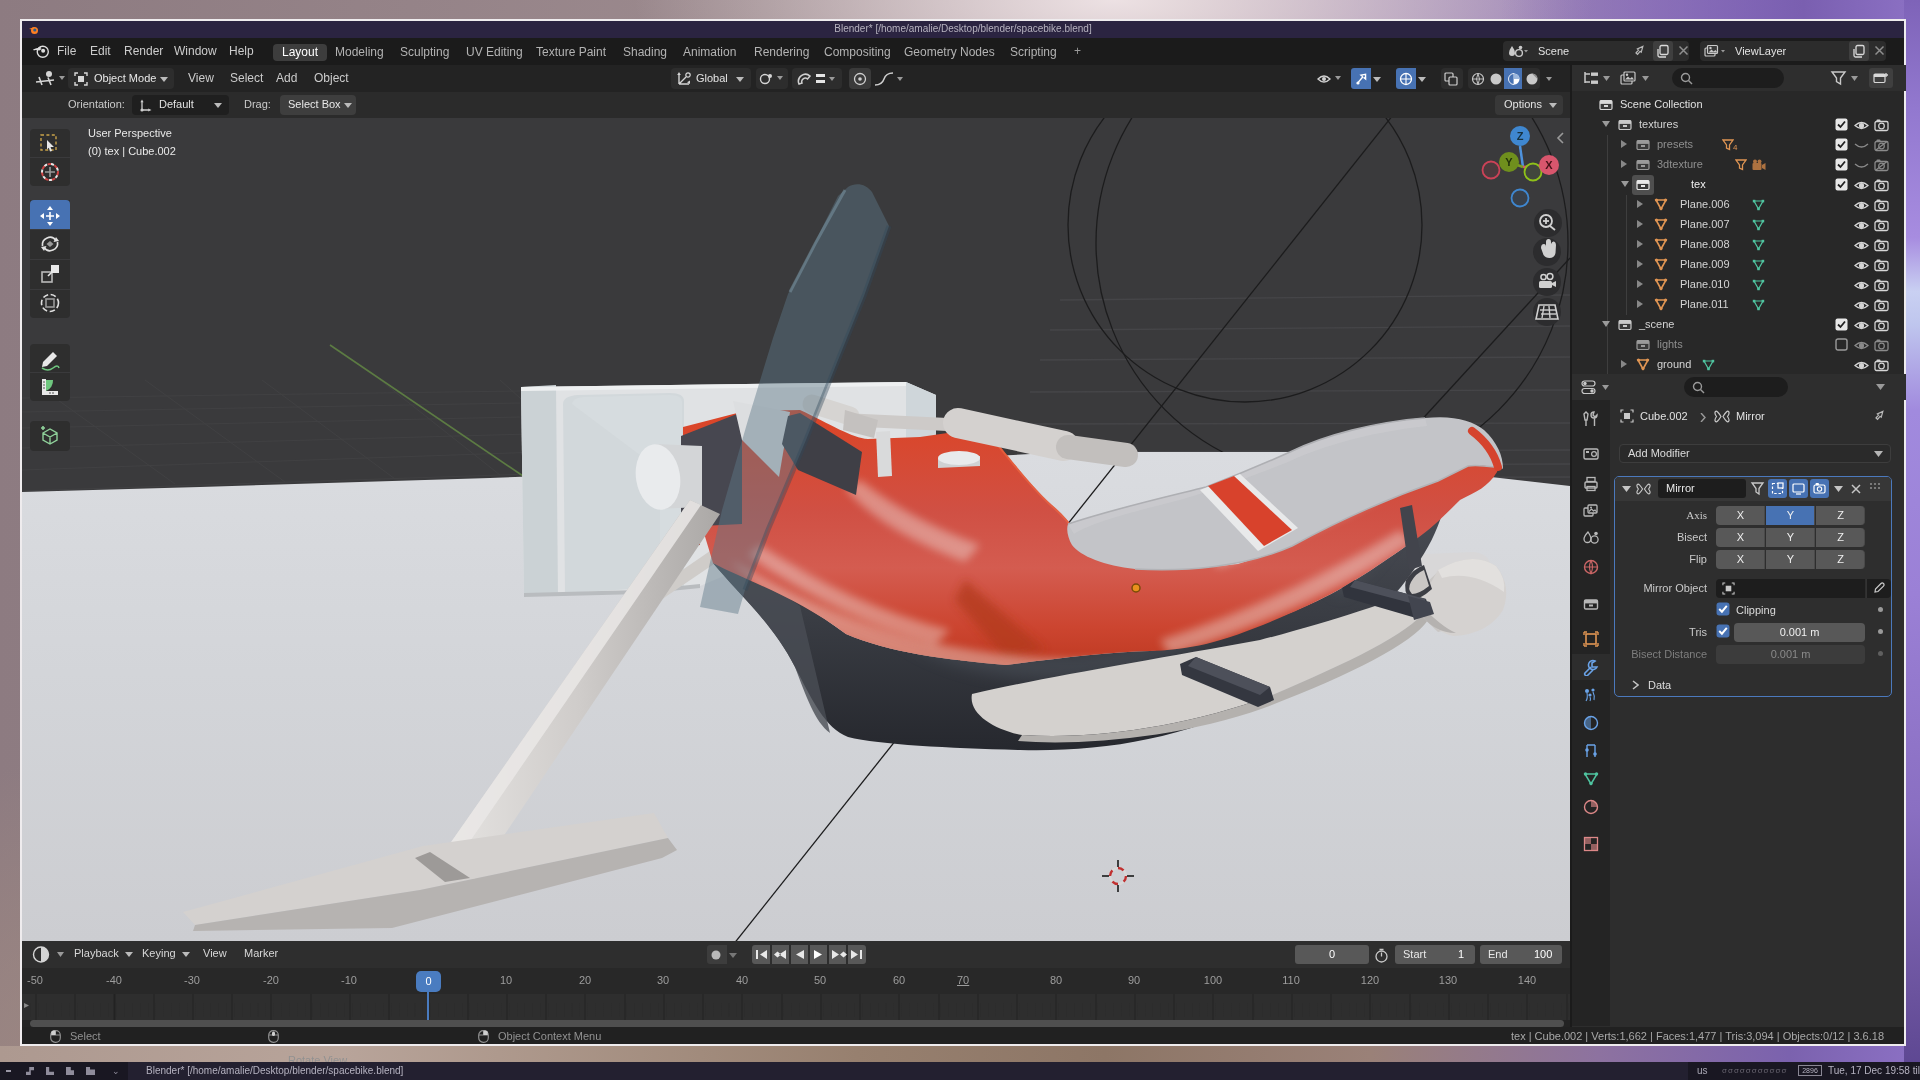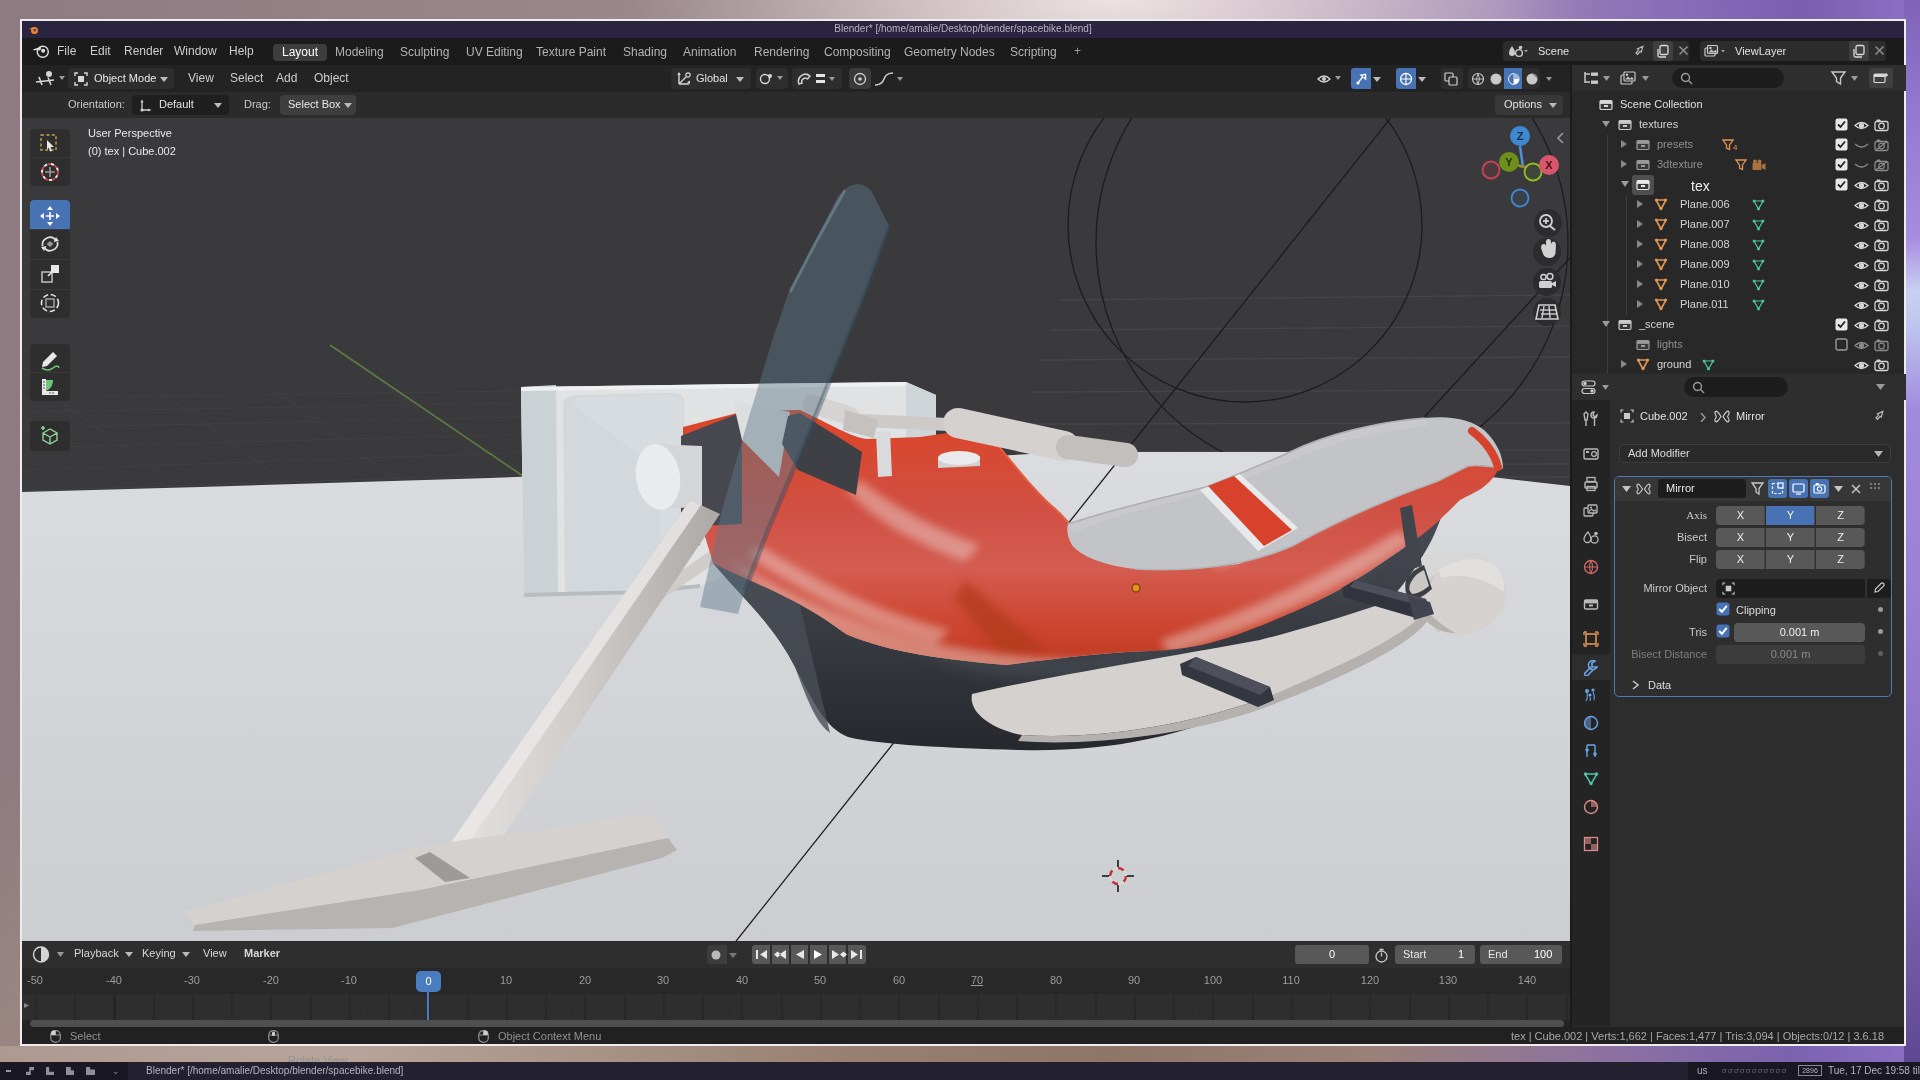--- a/index.html
+++ b/index.html
@@ -586,21 +586,21 @@
     </svg>
     <div class="txt" style="left:52px;top:6px;font-size:11px;color:#d8d8d8;">Playback</div>
     <svg class="abs" style="left:103px;top:11px" width="8" height="6" viewBox="0 0 8 6">
         <path d="M0,0 l8,0 -4,5 z" fill="#bbb"></path>
       </svg>
     <div class="txt" style="left:120px;top:6px;font-size:11px;color:#d8d8d8;">Keying</div>
     <svg class="abs" style="left:160px;top:11px" width="8" height="6" viewBox="0 0 8 6">
         <path d="M0,0 l8,0 -4,5 z" fill="#bbb"></path>
       </svg>
     <div class="txt" style="left:181px;top:6px;font-size:11px;color:#d8d8d8;">View</div>
-    <div class="txt" style="left:222px;top:6px;font-size:11px;color:#d8d8d8;font-weight:bold;">Marker</div>
+    <div class="txt" style="left:222px;top:6px;font-size:11px;color:#d8d8d8;">Marker</div>
 
     <div class="abs" style="left:685px;top:4px;width:20px;height:19px;background:#3d3d3d;border-radius:3px 0 0 3px;"></div>
     <svg class="abs" style="left:689px;top:9px" width="12" height="10" viewBox="0 0 12 10">
         <circle cx="5" cy="5" r="4.5" fill="#b9b9b9"></circle>
       </svg>
     <svg class="abs" style="left:707px;top:12px" width="8" height="6" viewBox="0 0 8 6">
         <path d="M0,0 l8,0 -4,5 z" fill="#777"></path>
       </svg>
     <div class="abs" style="left:730px;top:4px;width:114px;height:19px;background:#585858;border-radius:3px;"></div>
     <svg class="abs" style="left:730px;top:4px" width="114" height="19" viewBox="0 0 114 19">
@@ -648,21 +648,21 @@
 <div class="txt" style="left:72px;top:33px;width:40px;text-align:center;font-size:11px;color:#9d9d9d;">-40</div>
 <div class="txt" style="left:150px;top:33px;width:40px;text-align:center;font-size:11px;color:#9d9d9d;">-30</div>
 <div class="txt" style="left:229px;top:33px;width:40px;text-align:center;font-size:11px;color:#9d9d9d;">-20</div>
 <div class="txt" style="left:307px;top:33px;width:40px;text-align:center;font-size:11px;color:#9d9d9d;">-10</div>
 <div class="txt" style="left:464px;top:33px;width:40px;text-align:center;font-size:11px;color:#9d9d9d;">10</div>
 <div class="txt" style="left:543px;top:33px;width:40px;text-align:center;font-size:11px;color:#9d9d9d;">20</div>
 <div class="txt" style="left:621px;top:33px;width:40px;text-align:center;font-size:11px;color:#9d9d9d;">30</div>
 <div class="txt" style="left:700px;top:33px;width:40px;text-align:center;font-size:11px;color:#9d9d9d;">40</div>
 <div class="txt" style="left:778px;top:33px;width:40px;text-align:center;font-size:11px;color:#9d9d9d;">50</div>
 <div class="txt" style="left:857px;top:33px;width:40px;text-align:center;font-size:11px;color:#9d9d9d;">60</div>
-<div class="txt" style="left:935px;top:33px;width:40px;text-align:center;font-size:11px;color:#9d9d9d;text-decoration:underline;">70</div>
+<div class="txt" style="left:935px;top:33px;width:40px;font-size:11px;color:#9d9d9d;text-decoration:underline;">70</div>
 <div class="txt" style="left:1014px;top:33px;width:40px;text-align:center;font-size:11px;color:#9d9d9d;">80</div>
 <div class="txt" style="left:1092px;top:33px;width:40px;text-align:center;font-size:11px;color:#9d9d9d;">90</div>
 <div class="txt" style="left:1171px;top:33px;width:40px;text-align:center;font-size:11px;color:#9d9d9d;">100</div>
 <div class="txt" style="left:1249px;top:33px;width:40px;text-align:center;font-size:11px;color:#9d9d9d;">110</div>
 <div class="txt" style="left:1328px;top:33px;width:40px;text-align:center;font-size:11px;color:#9d9d9d;">120</div>
 <div class="txt" style="left:1406px;top:33px;width:40px;text-align:center;font-size:11px;color:#9d9d9d;">130</div>
 <div class="txt" style="left:1485px;top:33px;width:40px;text-align:center;font-size:11px;color:#9d9d9d;">140</div>
 <div class="abs" style="left:394px;top:30px;width:25px;height:21px;background:#4a7cc0;border-radius:5px;"></div>
 <div class="txt" style="left:394px;top:34px;width:25px;text-align:center;font-size:11px;color:#fff;">0</div>
 <div class="abs" style="left:405px;top:51px;width:2px;height:28px;background:#4a7cc0;"></div>
@@ -797,21 +797,21 @@
 <div class="abs" style="left:0;top:110px;width:334px;height:20px;">
         <svg class="abs" style="left:49px;top:6px" width="9" height="9" viewBox="0 0 9 9">
           <path d="M0,0 L8,0 L4,6 Z" fill="#9a9a9a"></path>
         </svg>
         <div class="abs" style="left:60px;top:0px;width:22px;height:20px;background:#4f4f4f;border-radius:3px;"></div>
         <svg class="abs" style="left:64px;top:3px" width="14" height="13" viewBox="0 0 14 13">
           <rect x="1" y="2.5" width="12" height="9" rx="1.2" fill="#3a3a3a" stroke="#e8e8e8" stroke-width="1.2"></rect>
           <rect x="1" y="2.5" width="12" height="3.4" fill="#e8e8e8"></rect>
           <rect x="5" y="7" width="4" height="2" fill="#e8e8e8"></rect>
         </svg>
-        <div class="txt" style="left:85px;top:3px;font-size:14px;color:#efefef;padding-left:34px;">tex</div>
+        <div class="txt" style="left:85px;top:3px;font-size:11px;color:#efefef;padding-left:34px;">tex</div>
         <svg class="abs" style="left:263px;top:3px" width="13" height="13" viewBox="0 0 13 13">
           <rect x="0.5" y="0.5" width="12" height="12" rx="2" fill="#e8e8e8"></rect>
           <path d="M3,6.5 L5.5,9 L10,3.5" stroke="#222" stroke-width="1.8" fill="none"></path>
         </svg>
         <svg class="abs" style="left:282px;top:4px" width="15" height="13" viewBox="0 0 15 13">
           <path d="M1,6.5 Q7.5,0.5 14,6.5 Q7.5,12.5 1,6.5 Z" fill="none" stroke="#d5d5d5" stroke-width="1.3"></path>
           <circle cx="7.5" cy="6.5" r="2.6" fill="#d5d5d5"></circle>
         </svg>
         <svg class="abs" style="left:302px;top:4px" width="15" height="13" viewBox="0 0 15 13">
           <rect x="1" y="2.5" width="13" height="9" rx="1.5" fill="none" stroke="#d5d5d5" stroke-width="1.3"></rect>

